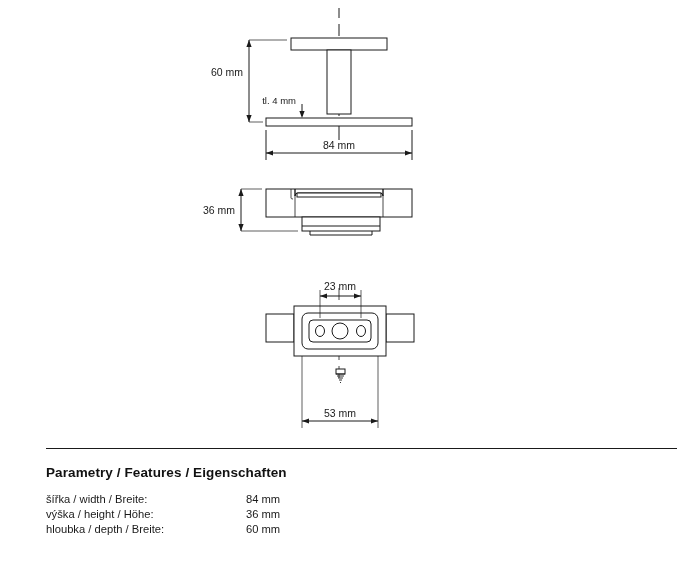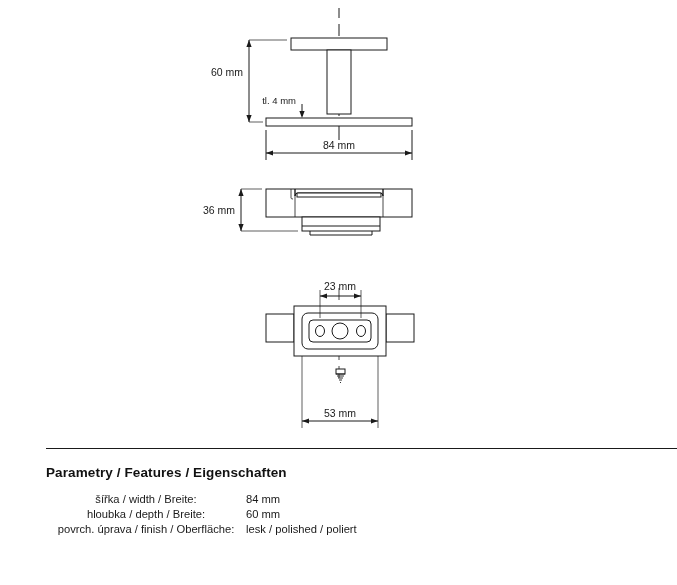--- a/index.html
+++ b/index.html
@@ -51,21 +51,20 @@
     font-size: 11.2px;
     color: #1a1a1a;
   }
   .spec-table td {
     padding: 0 0 3.2px 0;
     vertical-align: top;
     white-space: nowrap;
   }
   .spec-table td.label {
     width: 200px;
-    text-align: center;
   }
   .spec-table td.value {
     width: 260px;
   }
 </style>
 </head>
 <body>
 
 <div class="drawing">
   <svg width="677" height="450" viewBox="0 0 677 450" xmlns="http://www.w3.org/2000/svg">
@@ -168,22 +167,22 @@
 <div class="spec">
   <div class="spec-rule"></div>
   <div class="spec-title">Parametry / Features / Eigenschaften</div>
   <table class="spec-table">
     <tbody>
       <tr>
         <td class="label">šířka / width / Breite:</td>
         <td class="value">84 mm</td>
       </tr>
       <tr>
+        <td class="label">výška / height / Höhe:</td>
+        <td class="value">36 mm</td>
+      </tr>
+      <tr>
         <td class="label">hloubka / depth / Breite:</td>
         <td class="value">60 mm</td>
-      </tr>
-      <tr>
-        <td class="label">povrch. úprava / finish / Oberfläche:</td>
-        <td class="value">lesk / polished / poliert</td>
       </tr>
     </tbody>
   </table>
 </div>
 
 </body></html>

